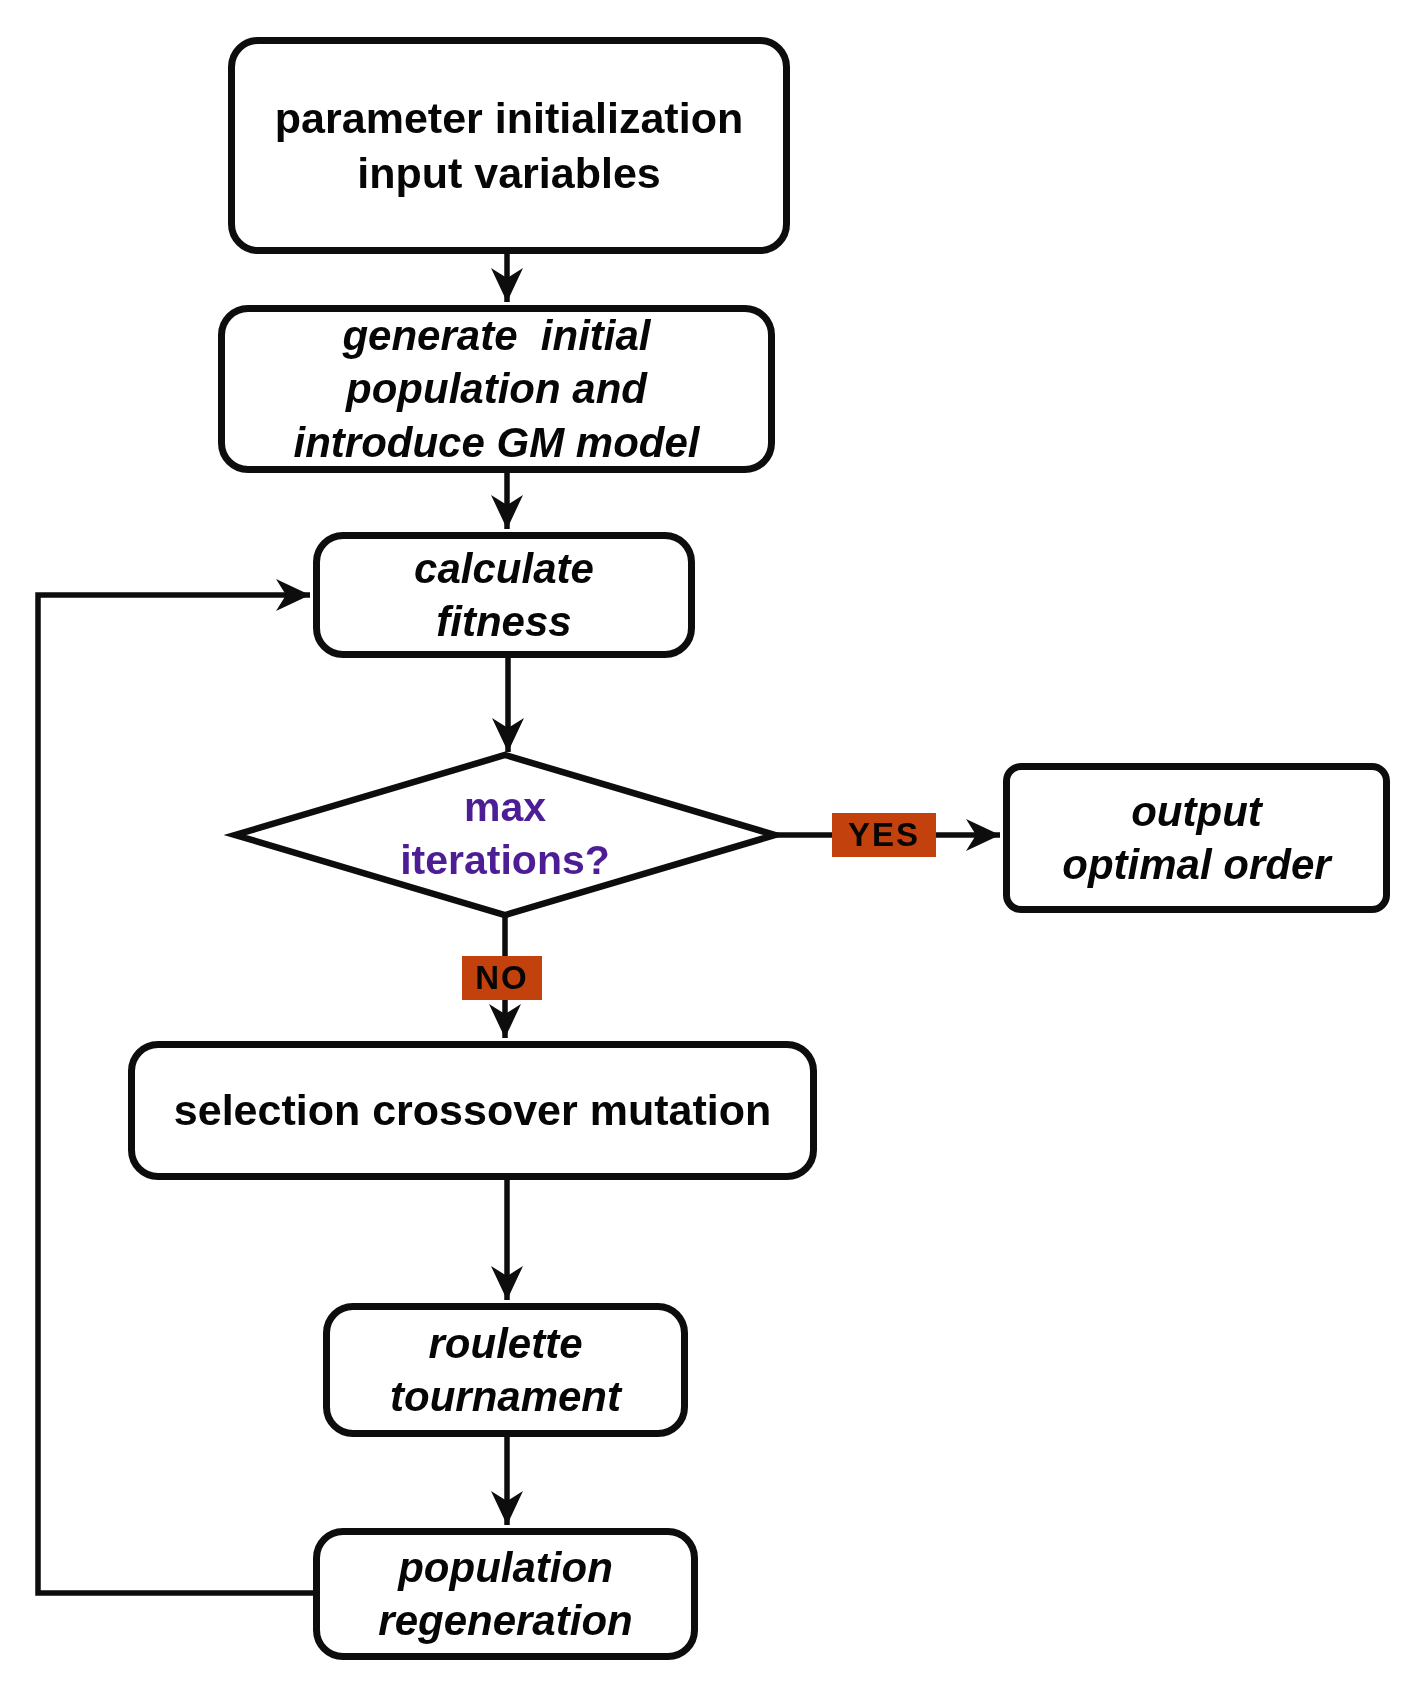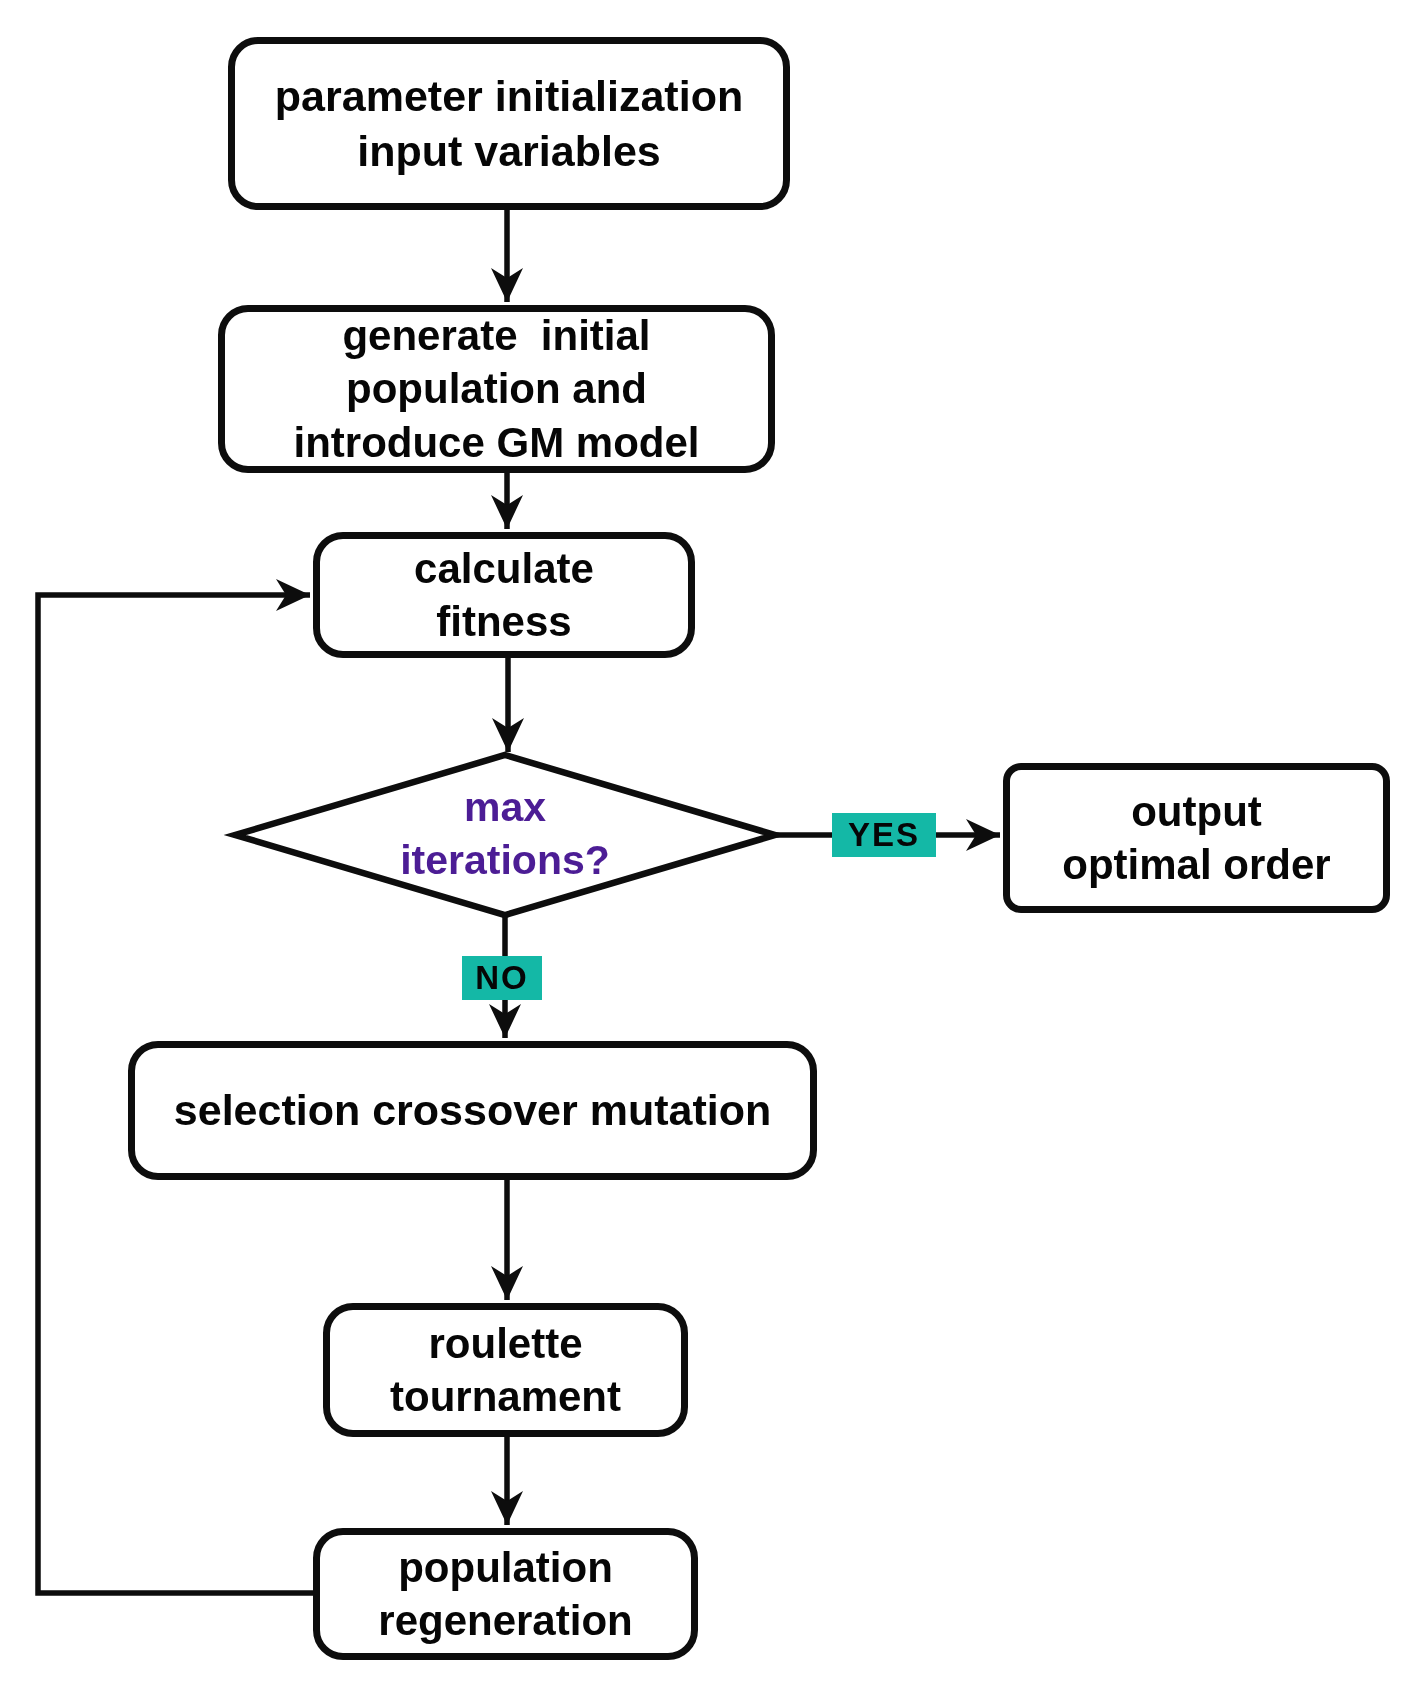--- a/index.html
+++ b/index.html
@@ -45,32 +45,32 @@
     text-align: center;
     color: #4c1d95;
     font-weight: bold;
   }
   .diamond-label .lbl {
     white-space: pre-wrap;
     line-height: 1.3;
   }
   .edge-label {
     position: absolute;
-    background: #14b8a6;
+    background: #c2410c;
     color: #060606;
     font-weight: bold;
     font-size: 33px;
     letter-spacing: 2px;
     display: flex;
     align-items: center;
     justify-content: center;
     text-align: center;
   }
   .fs43 { font-size: 43px; }
-  .fs42 { font-size: 42px; }
+  .fs42 { font-size: 42px; font-style: italic; }
   .fs41 { font-size: 41px; }
 </style>
 </head>
 <body>
 
 <div class="canvas">
 
   <svg class="edges" width="1415" height="1695" viewBox="0 0 1415 1695">
     <defs>
       <marker id="ah" markerUnits="userSpaceOnUse" markerWidth="38" markerHeight="36" refX="35" refY="17" orient="auto">
@@ -90,21 +90,21 @@
 
     <path d="M507,1437 L507,1525" stroke="#0d0d0d" stroke-width="5.5" fill="none" marker-end="url(#ah)"></path>
 
     <path d="M775,835 L1000,835" stroke="#0d0d0d" stroke-width="5.5" fill="none" marker-end="url(#ah)"></path>
 
     <path d="M313,1593 L38,1593 L38,595 L310,595" stroke="#0d0d0d" stroke-width="5.5" fill="none" marker-end="url(#ah)"></path>
 
     <polygon points="505,755 775,835 505,915 235,835" fill="#ffffff" stroke="#0d0d0d" stroke-width="6.5" stroke-linejoin="miter"></polygon>
   </svg>
 
-  <div class="node fs43" style="left:228px; top:37px; width:562px; height:173px;">
+  <div class="node fs43" style="left:228px; top:37px; width:562px; height:217px;">
     <span class="lbl">parameter initialization
 input variables</span>
   </div>
 
   <div class="node fs42" style="left:218px; top:305px; width:557px; height:168px;">
     <span class="lbl">generate  initial
 population and
 introduce GM model</span>
   </div>
 

